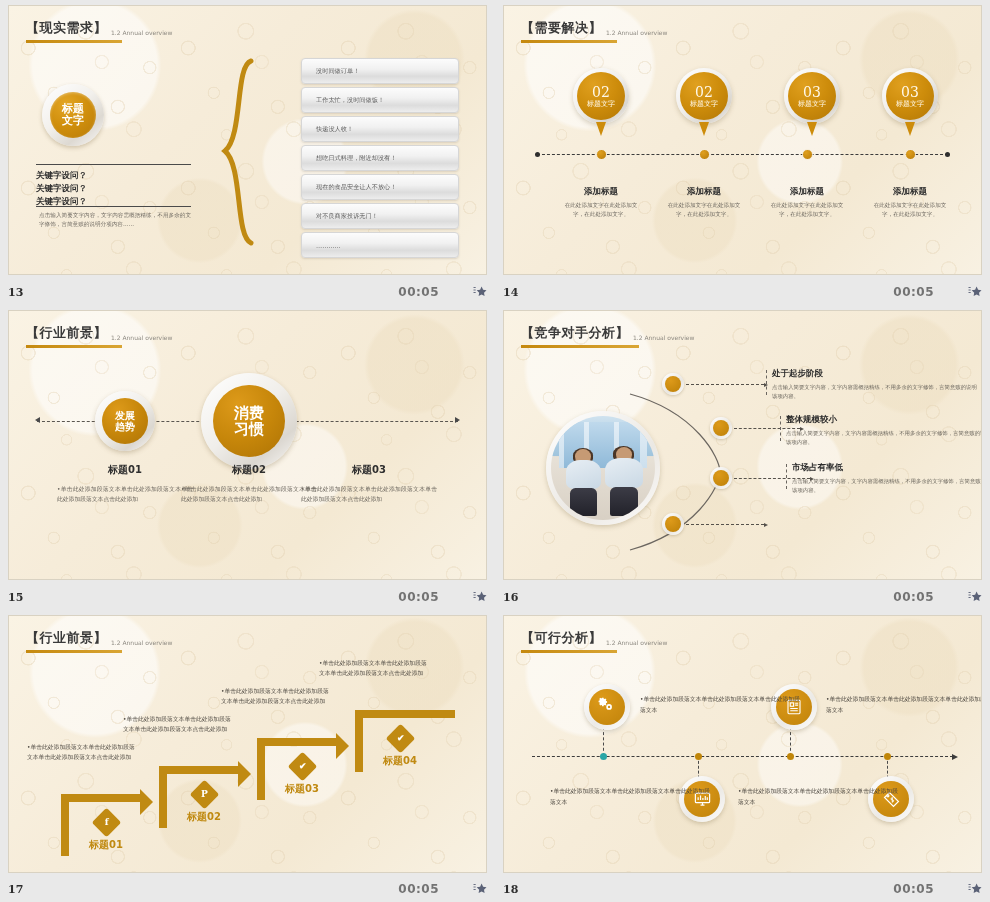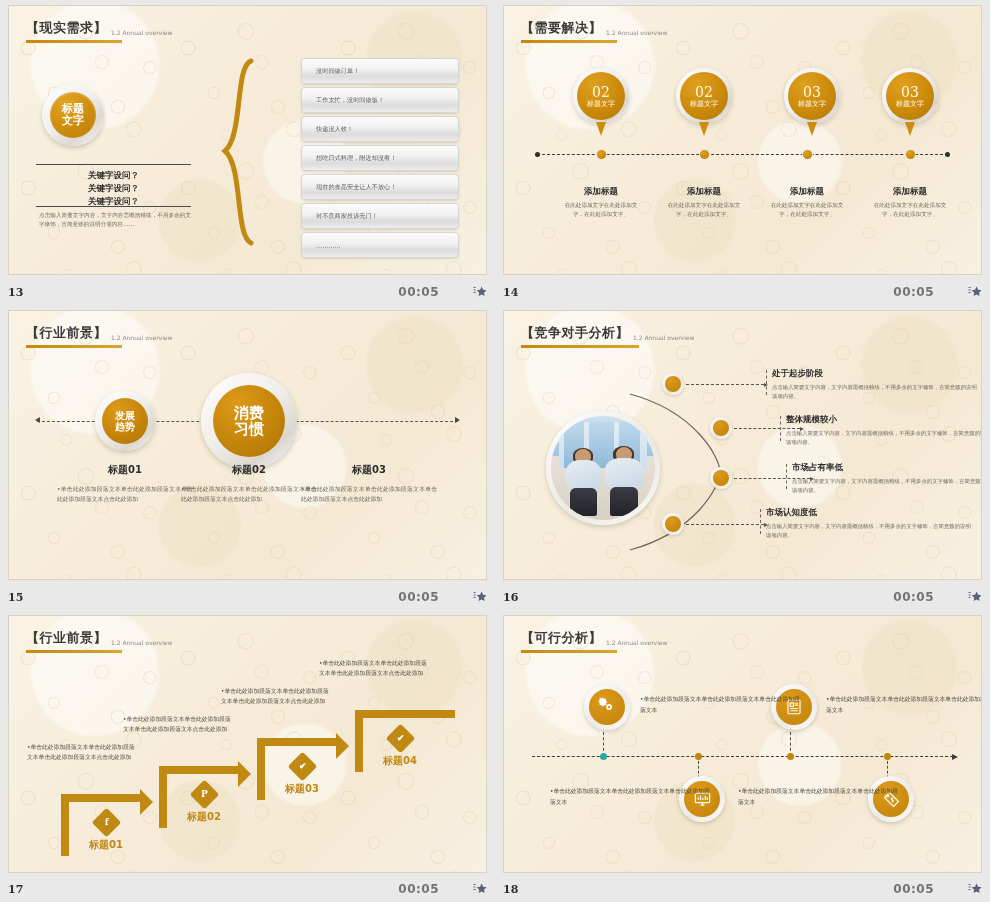--- a/index.html
+++ b/index.html
@@ -90,21 +90,21 @@
     display: flex; flex-direction: column; align-items: center; justify-content: center;
     color: #fff; text-align: center; line-height: 1.05;
     box-shadow: inset 0 1px 3px rgba(255,255,255,.35);
   }
 
   
   .s13-circle { left: 33px; top: 78px; width: 62px; height: 62px; justify-content: center; }
   .s13-circle .core { width: 46px; height: 46px; font-size: 11px; font-weight: bold; }
   .s13-line { position: absolute; left: 27px; width: 155px; height: 1px; background: #4a4a4a; }
   .s13-keys {
-    position: absolute; left: 27px; width: 155px; text-align: center;
+    position: absolute; left: 27px; width: 155px; text-align: left;
     font-size: 8.5px; font-weight: bold; color: #2f2f2f; line-height: 1.55;
   }
   .s13-desc {
     position: absolute; left: 30px; top: 205px; width: 152px;
     font-size: 5.6px; color: #6f6a62; line-height: 1.55; text-align: justify;
   }
   .s13-brace {
     position: absolute; left: 212px; top: 52px; width: 34px; height: 190px;
     color: #c08a12; font-size: 0; pointer-events: none;
   }
@@ -534,25 +534,20 @@
         <div class="s16-item" style="left:282px; top:103px">
           <span class="bar"></span>
           <div class="h">整体规模较小</div>
           <div class="b">点击输入简要文字内容，文字内容需概括精练，不用多余的文字修饰，言简意赅的说明该项内容。</div>
         </div>
         <div class="s16-item" style="left:288px; top:151px">
           <span class="bar"></span>
           <div class="h">市场占有率低</div>
           <div class="b">点击输入简要文字内容，文字内容需概括精练，不用多余的文字修饰，言简意赅的说明该项内容。</div>
         </div>
-        <div class="s16-item" style="left:262px; top:196px">
-          <span class="bar"></span>
-          <div class="h">市场认知度低</div>
-          <div class="b">点击输入简要文字内容，文字内容需概括精练，不用多余的文字修饰，言简意赅的说明该项内容。</div>
-        </div>
       </div>
     </div>
     <div class="foot">
       <span class="num">16</span>
       <span class="spacer"></span>
       <span class="timer">00:05</span>
       <span class="star">
         <svg width="14" height="14" viewBox="0 0 14 14">
             <path d="M8.6 1.6l1.5 3.2 3.4.5-2.5 2.4.6 3.4-3-1.6-3 1.6.6-3.4L3.7 5.3l3.4-.5z" fill="#5b6277"></path>
             <path d="M0.5 2.5h2.2M0.5 5h2.2M0.5 7.5h2.2" stroke="#5b6277" stroke-width="0.9"></path>

